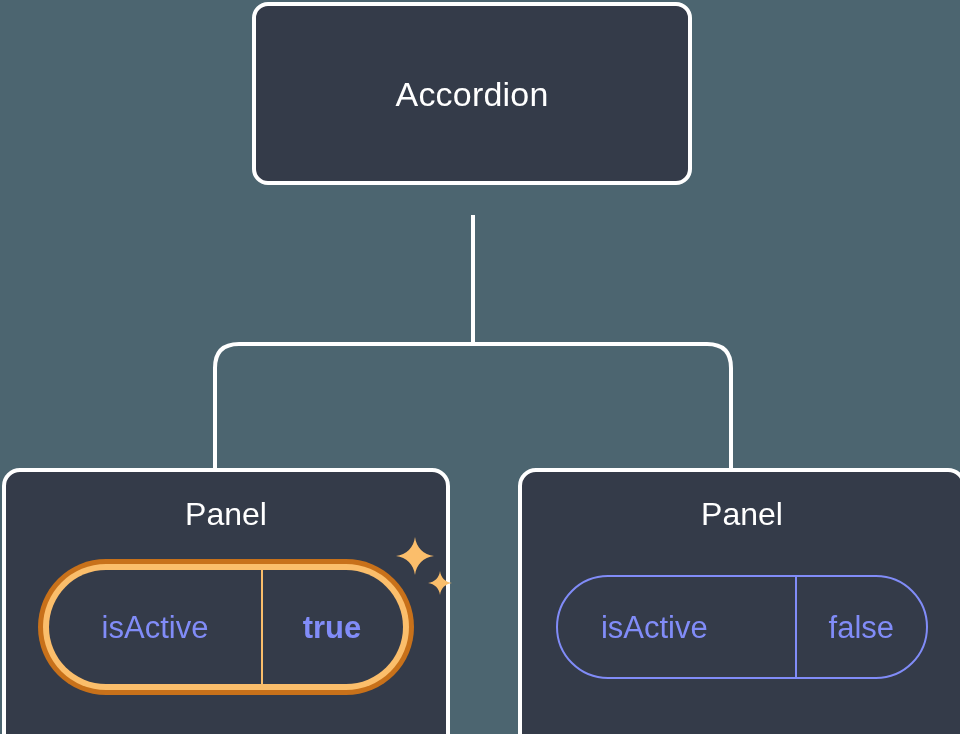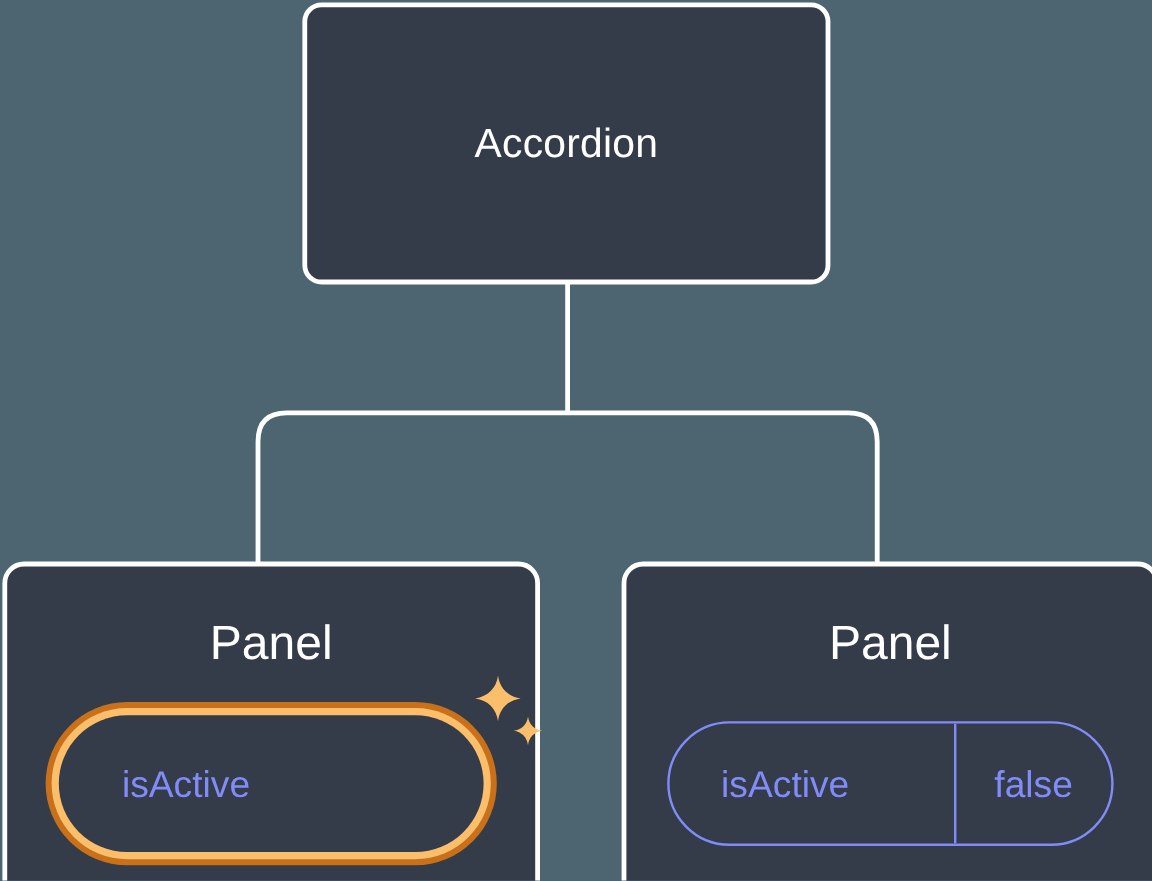--- a/index.html
+++ b/index.html
@@ -39,21 +39,21 @@
     background: #343b49;
     border: 4px solid #ffffff;
     border-radius: 16px;
     box-sizing: border-box;
   }
 
   .node-root {
     left: 252px;
     top: 2px;
     width: 440px;
-    height: 235px;
+    height: 183px;
     display: flex;
     align-items: center;
     justify-content: center;
   }
 
   .node-title-root {
     color: #ffffff;
     font-size: 34px;
     font-weight: 400;
     letter-spacing: 0.2px;
@@ -70,24 +70,24 @@
     display: flex;
     flex-direction: column;
     align-items: center;
   }
 
   .node-panel-left  { left: 2px; }
   .node-panel-right { left: 518px; }
 
   .node-title-panel {
     color: #ffffff;
-    font-size: 40px;
+    font-size: 32px;
     font-weight: 400;
     line-height: 1;
-    margin-top: 22px;
+    margin-top: 4px;
   }
 
   
   .pill-wrap {
     position: relative;
     margin-top: 29px;
   }
 
   .pill {
     display: flex;
@@ -194,20 +194,21 @@
   </div>
 
   <div class="node node-panel node-panel-left">
     <span class="node-title-panel">Panel</span>
 
     <div class="pill-wrap">
       <div class="pill-hl-outer">
         <div class="pill-hl-mid">
           <div class="pill-hl-inner">
             <div class="pill-cell pill-key">isActive</div>
+            <div class="pill-cell pill-val">true</div>
           </div>
         </div>
       </div>
 
       <svg class="sparkle sparkle-big" viewBox="0 0 24 24">
         <path d="M12 0 C12.8 6.6 17.4 11.2 24 12 C17.4 12.8 12.8 17.4 12 24 C11.2 17.4 6.6 12.8 0 12 C6.6 11.2 11.2 6.6 12 0 Z" fill="#fbbe6b"></path>
       </svg>
       <svg class="sparkle sparkle-small" viewBox="0 0 24 24">
         <path d="M12 0 C12.8 6.6 17.4 11.2 24 12 C17.4 12.8 12.8 17.4 12 24 C11.2 17.4 6.6 12.8 0 12 C6.6 11.2 11.2 6.6 12 0 Z" fill="#fbbe6b"></path>
       </svg>

